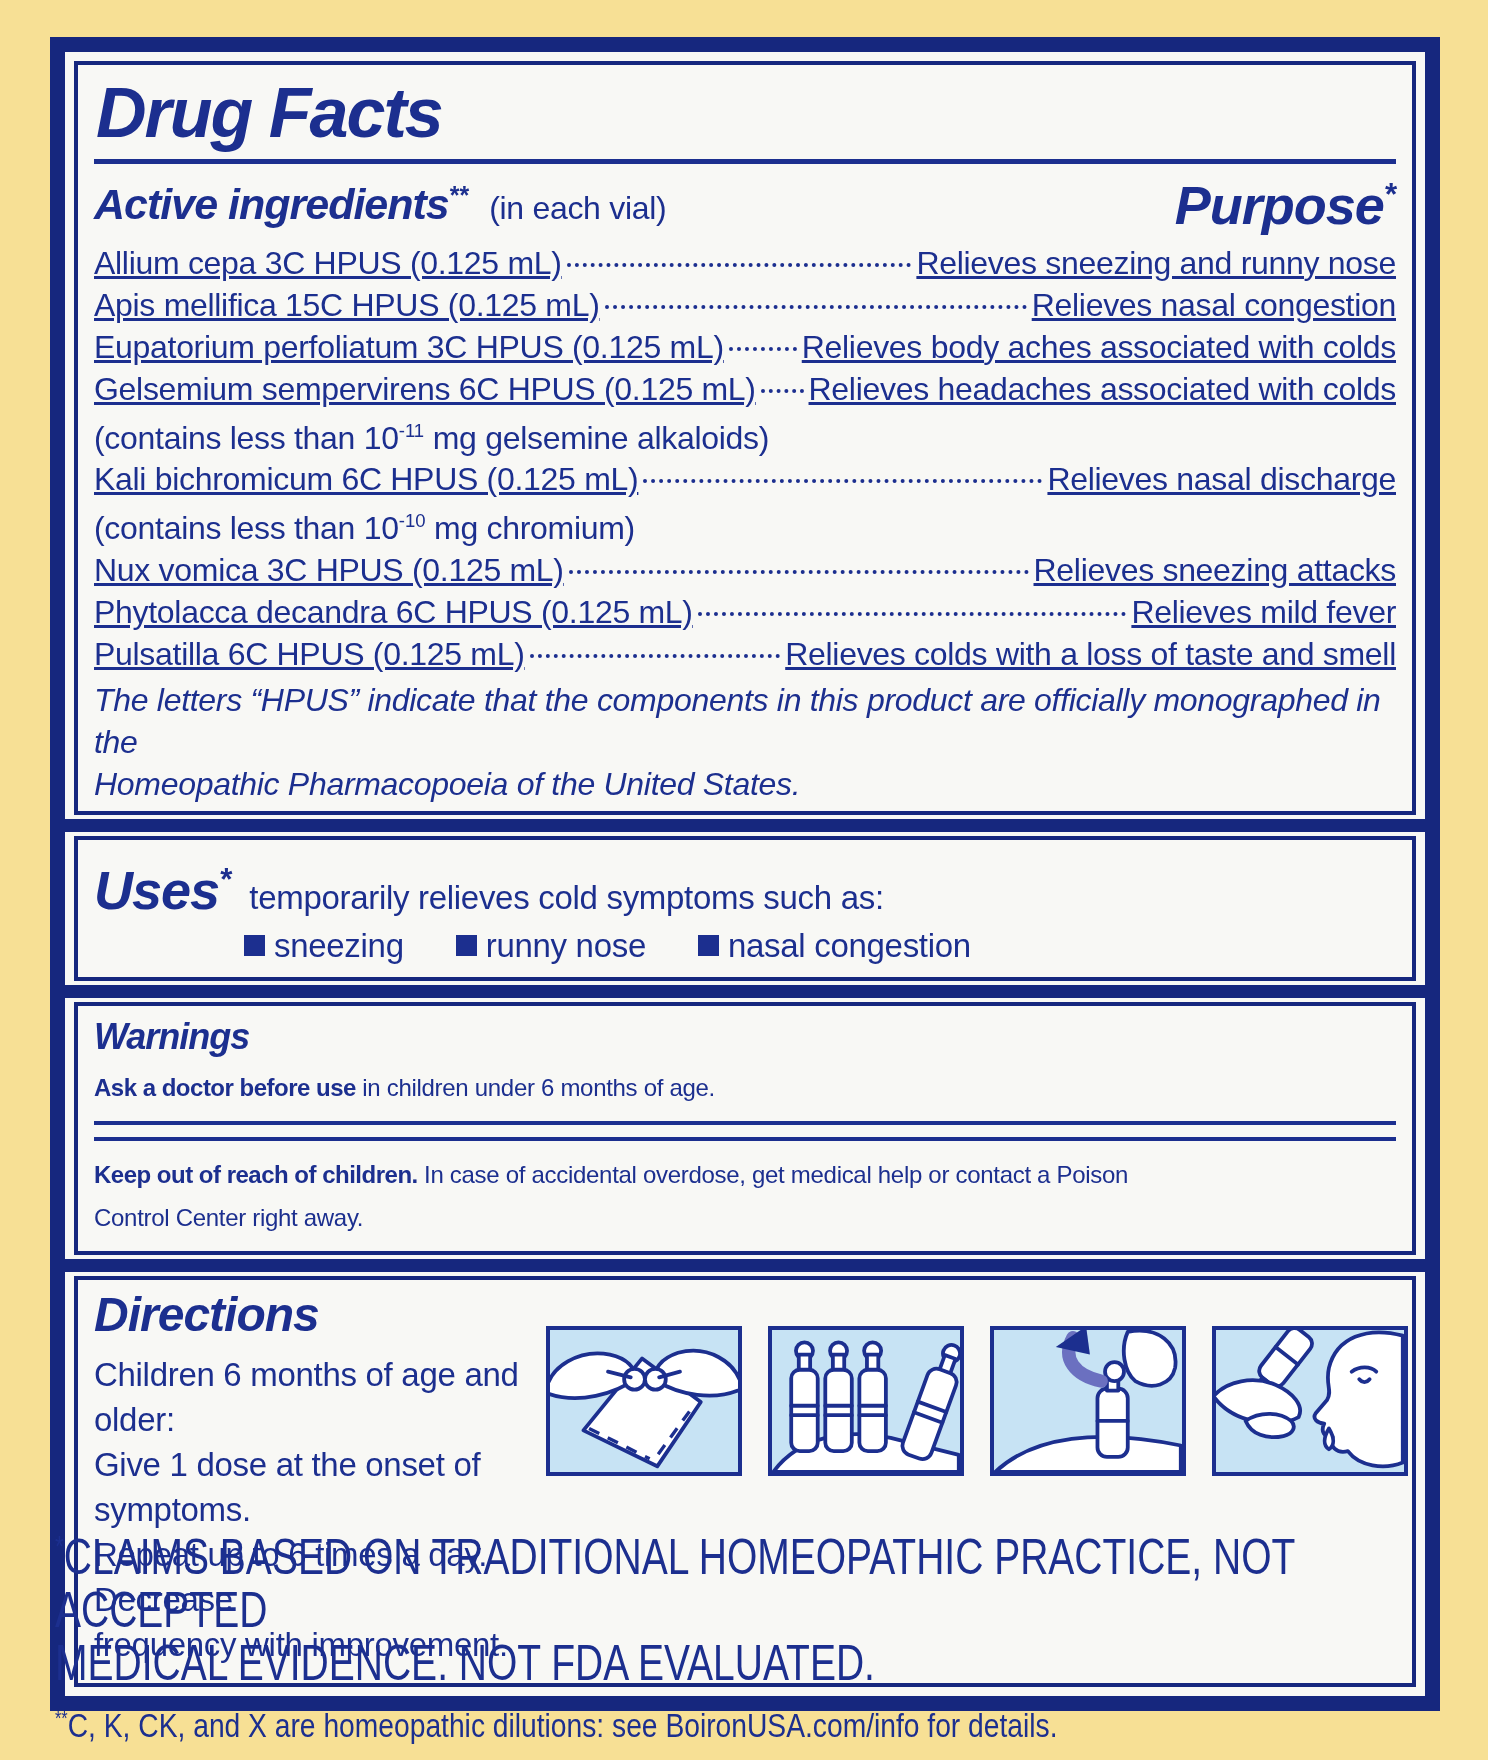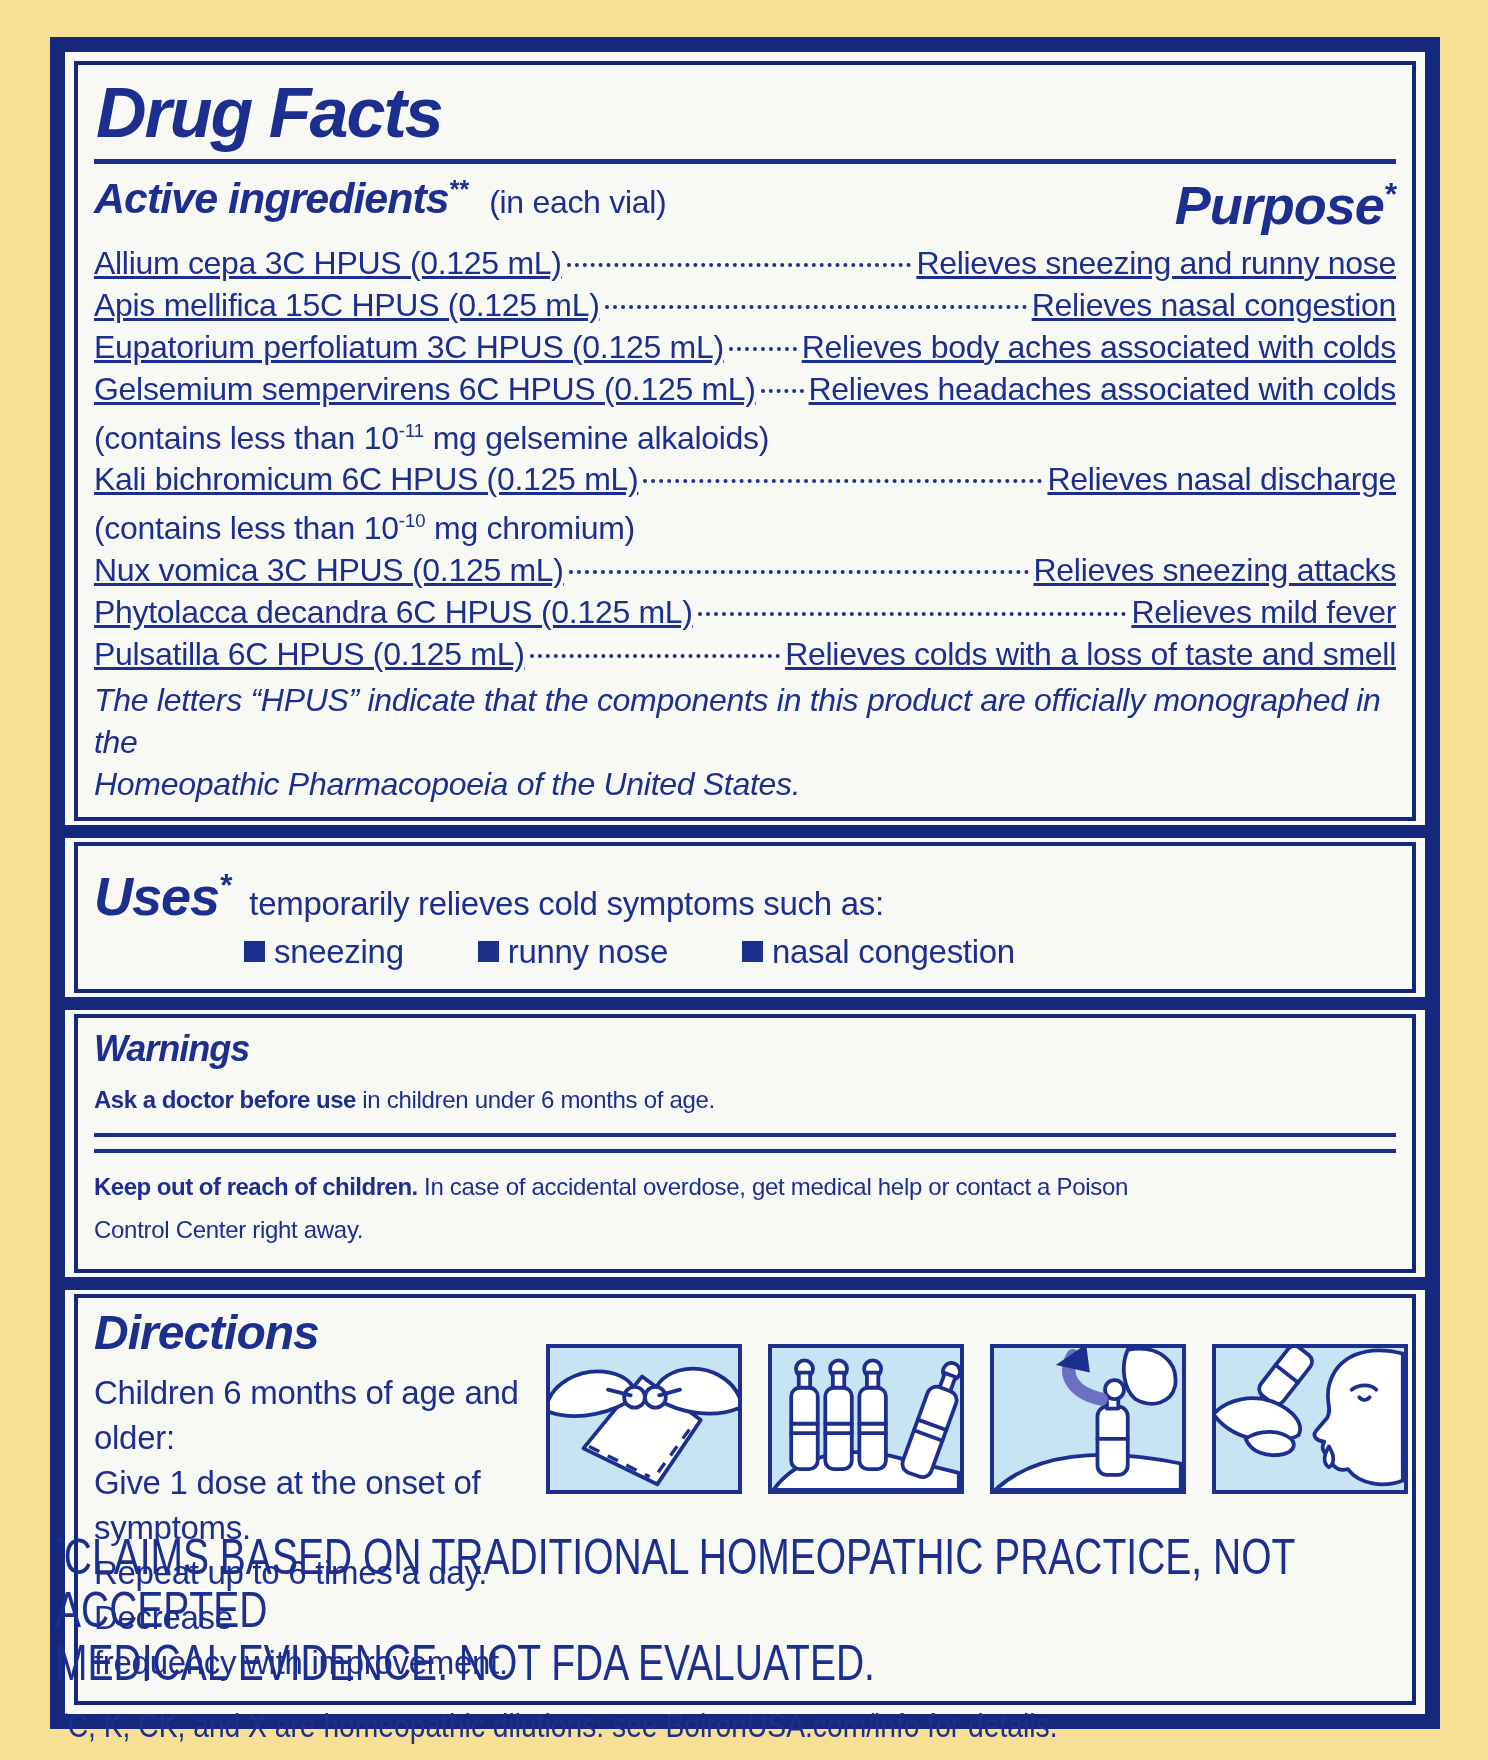--- a/index.html
+++ b/index.html
@@ -21,49 +21,49 @@
   }
   .panel{
     position:absolute;left:50px;top:37px;width:1390px;
     border:15px solid var(--navy-dark);
     background:var(--paper);
     padding:9px;
   }
   .section{
     border:4px solid var(--navy-dark);
     background:var(--paper);
-    padding:6px 16px 12px 16px;
+    padding:6px 16px 6px 16px;
   }
   .divider{height:13px;background:var(--navy-dark);margin:4px -9px;}
 
   
   .df-title{
     font-size:70px;font-weight:bold;font-style:italic;
     letter-spacing:-2px;margin:6px 0 8px 2px;line-height:1.05;
   }
   .title-rule{height:5px;background:var(--navy);margin:0 0 10px 0;}
-  .ai-head{display:flex;justify-content:space-between;align-items:flex-start;margin-bottom:6px;}
+  .ai-head{display:flex;justify-content:space-between;align-items:center;margin-bottom:6px;}
   .ai-left{font-size:43px;font-weight:bold;font-style:italic;letter-spacing:-1px;}
   .ai-left .in-each{font-size:32px;font-weight:normal;font-style:normal;letter-spacing:-0.3px;margin-left:10px;}
   .ai-purpose{font-size:54px;font-weight:bold;font-style:italic;letter-spacing:-1px;}
   sup{font-size:58%;vertical-align:super;letter-spacing:0;}
   .ing-row{display:flex;align-items:baseline;font-size:32px;line-height:42px;white-space:nowrap;text-decoration:underline;}
   .ing-row .dots{
     flex:1;min-width:14px;margin:0 5px;
     border-bottom:4px dotted var(--navy);
     transform:translateY(-7px);
   }
   .ing-note{font-size:32px;line-height:42px;}
   .hpus-note{font-style:italic;font-size:32px;line-height:42px;margin-top:4px;white-space:pre-line;}
 
   
   .uses-line{display:flex;align-items:baseline;margin-top:17px;}
   .uses-heading{font-size:54px;font-weight:bold;font-style:italic;letter-spacing:-1px;line-height:1.0;}
   .uses-lead{font-size:33px;margin-left:18px;}
-  .symptom-row{display:flex;gap:74px;margin:10px 0 6px 150px;font-size:33px;align-items:flex-end;}
+  .symptom-row{display:flex;gap:52px;margin:10px 0 6px 150px;font-size:33px;align-items:flex-end;}
   .symptom{display:flex;align-items:center;gap:9px;}
   .bullet-sq{width:21px;height:21px;background:var(--navy);display:inline-block;flex:none;}
 
   
   .w-heading{font-size:36px;font-weight:bold;font-style:italic;letter-spacing:-1px;margin:6px 0 10px 0;line-height:1.05;}
   .w-block{font-size:24px;line-height:43px;margin:6px 0;white-space:pre-line;}
   .w-block b{letter-spacing:-0.5px;}
   .w-rule{height:4px;background:var(--navy);margin:12px 0;}
 
   

